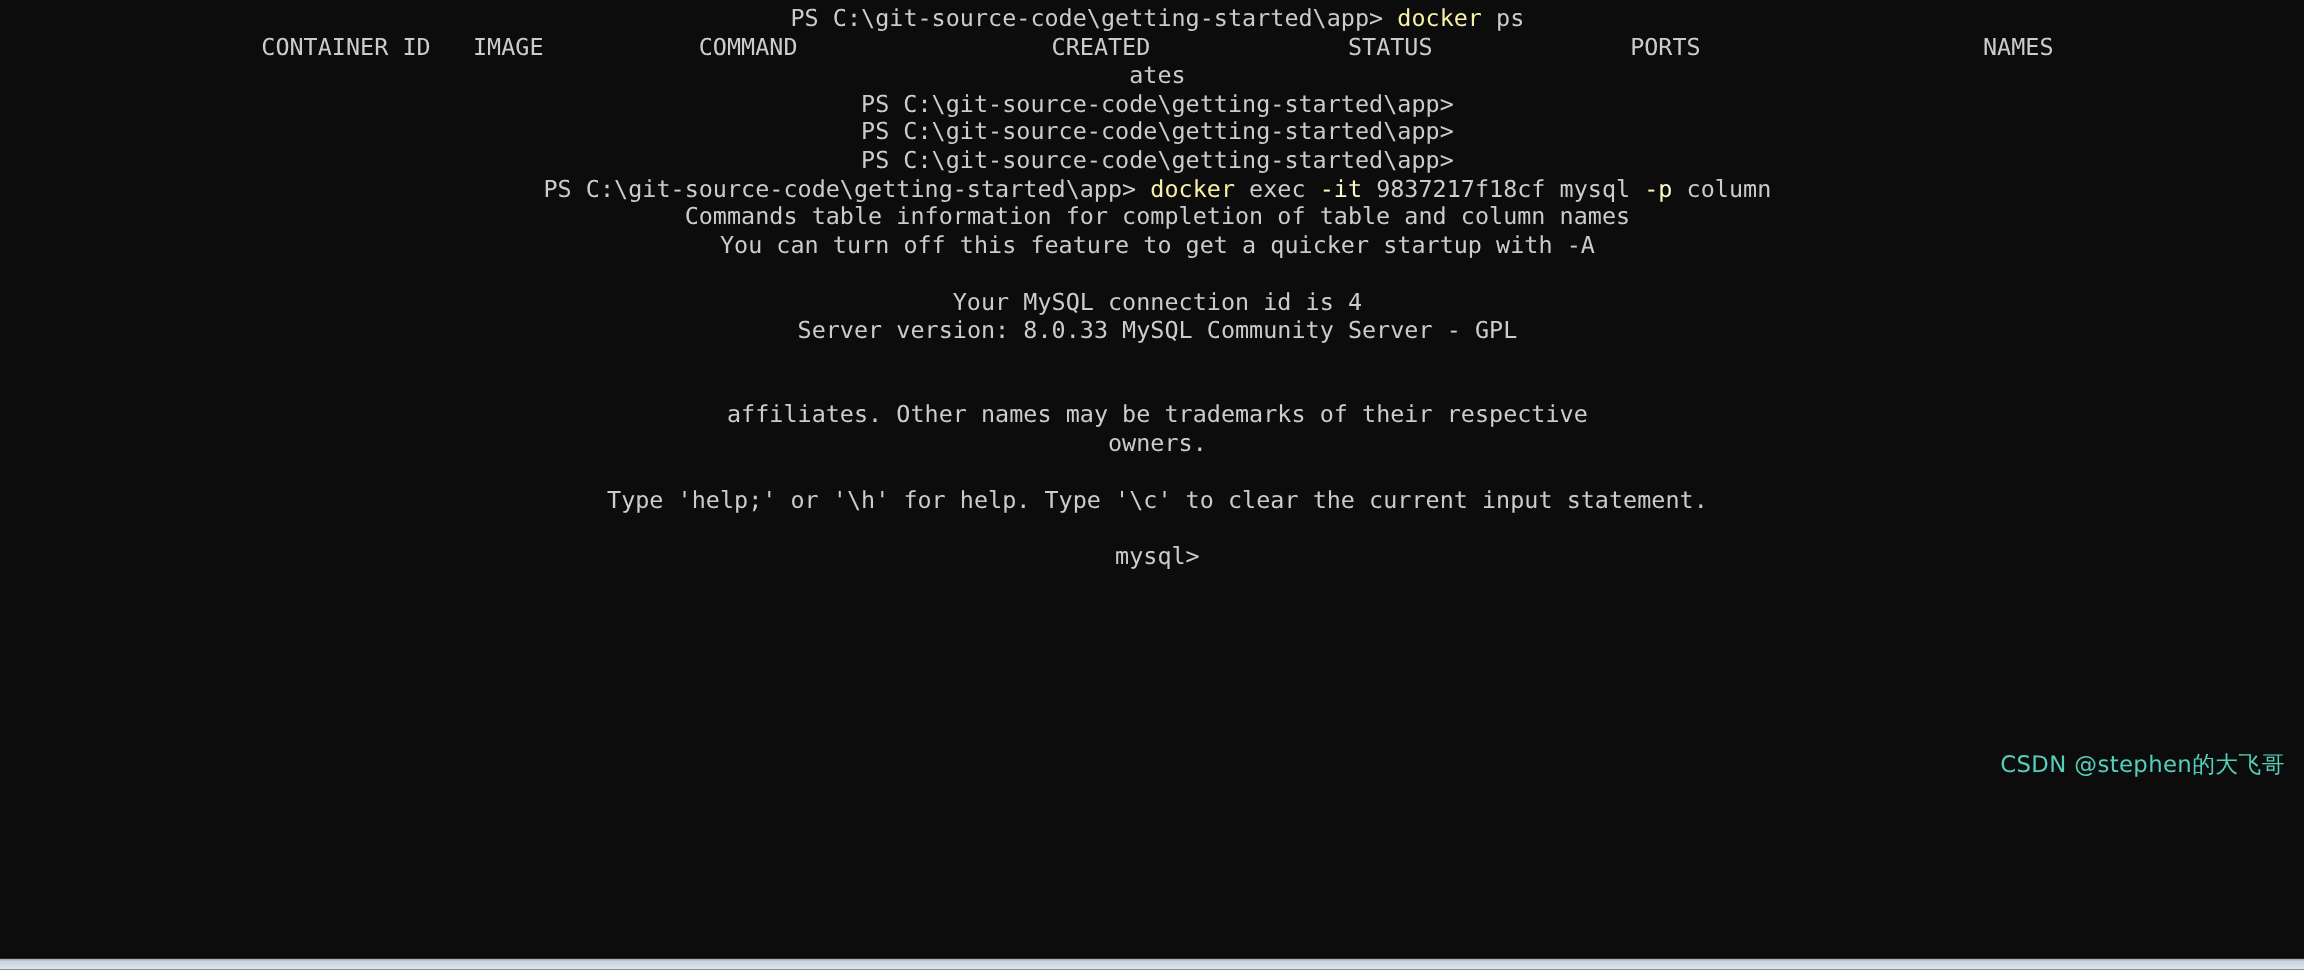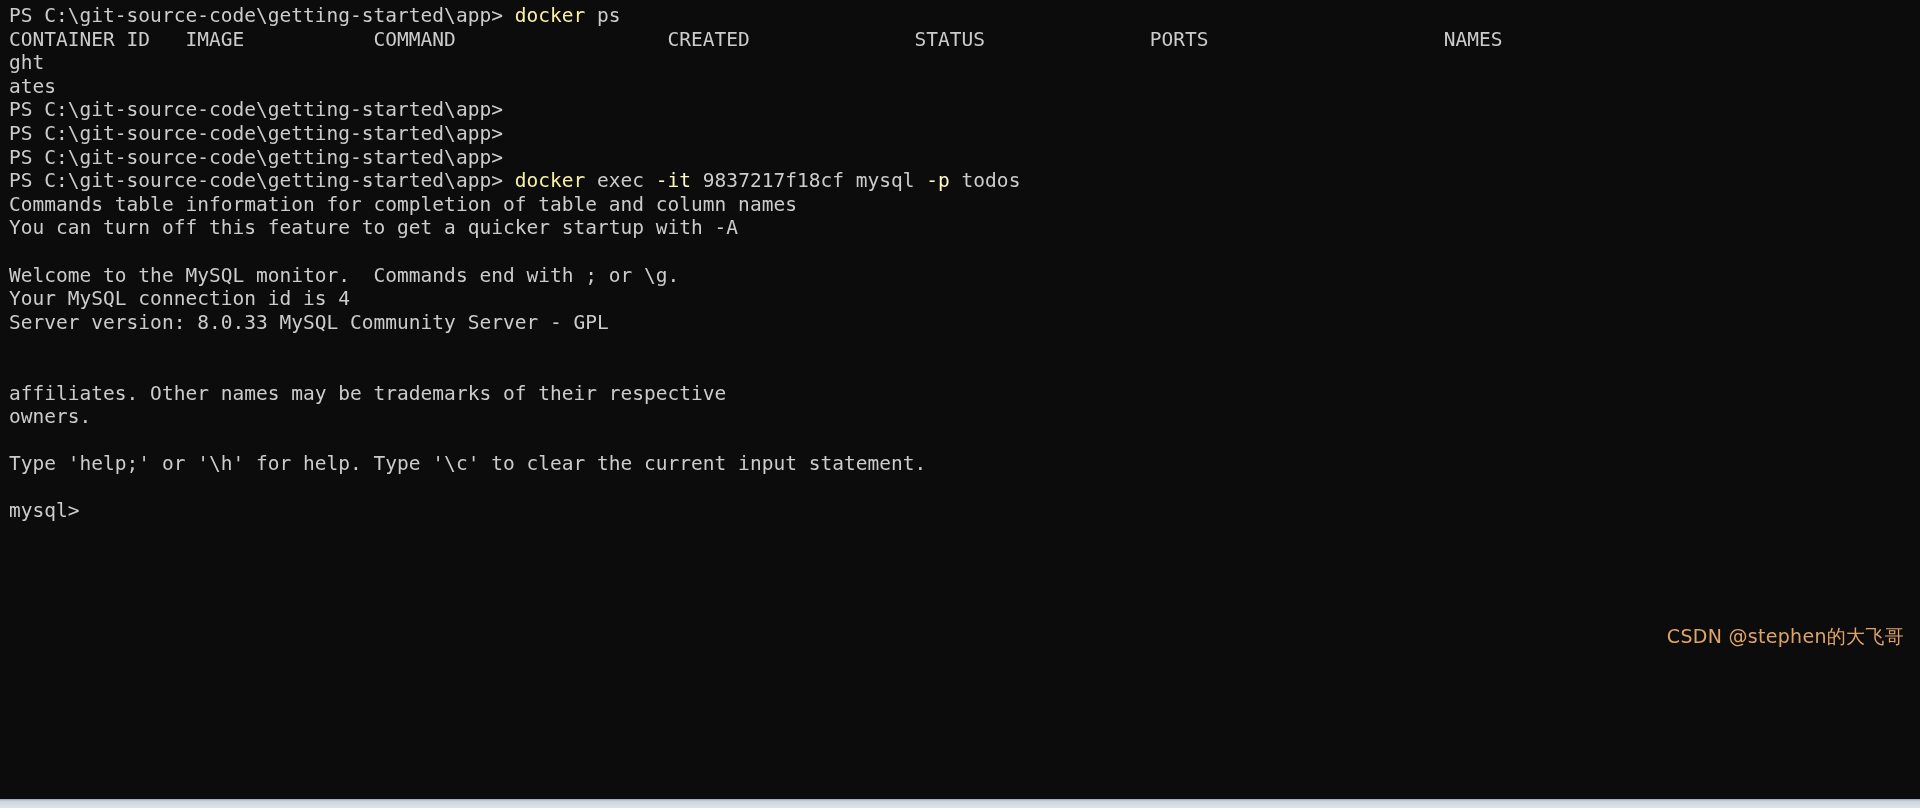--- a/index.html
+++ b/index.html
@@ -16,20 +16,21 @@
   }
 
   #terminal {
     position: relative;
     width: 1920px;
     height: 656px;
     background: #0c0c0c;
     overflow: hidden;
     box-sizing: border-box;
     padding: 4px 0 0 9px;
+    text-align: center;
   }
 
   .line {
     height: 23.6px;
     line-height: 23.6px;
     font-size: 19.5px;
     letter-spacing: 0.02px;
     color: #cccccc;
     white-space: pre;
     font-family: "DejaVu Sans Mono", "Liberation Mono", monospace;
@@ -61,21 +62,21 @@
     border-radius: 2px;
   }
 
   
   #watermark {
     position: absolute;
     right: 16px;
     bottom: 6px;
     font-family: "DejaVu Sans", "Liberation Sans", sans-serif;
     font-size: 19px;
-    color: #fdba74;
+    color: #5eead4;
     opacity: 0.88;
     white-space: nowrap;
     letter-spacing: 0.3px;
   }
 
   
   #bottom-bar {
     position: absolute;
     left: 0;
     top: 799px;
@@ -85,30 +86,28 @@
   }
 </style>
 </head>
 <body>
 
 <div id="terminal">
 
   <div id="console-output">
       <div class="line"><span class="tok-plain">PS C:\git-source-code\getting-started\app&gt; </span><span class="tok-cmd">docker</span><span class="tok-plain"> ps</span></div>
       <div class="line"><span class="tok-plain">CONTAINER ID   IMAGE           COMMAND                  CREATED              STATUS              PORTS                    NAMES</span></div>
-      <div class="line"><span class="tok-plain">ght</span></div>
       <div class="line"><span class="tok-plain">ates</span></div>
       <div class="line"><span class="tok-plain">PS C:\git-source-code\getting-started\app&gt;</span></div>
       <div class="line"><span class="tok-plain">PS C:\git-source-code\getting-started\app&gt;</span></div>
       <div class="line"><span class="tok-plain">PS C:\git-source-code\getting-started\app&gt;</span></div>
-      <div class="line"><span class="tok-plain">PS C:\git-source-code\getting-started\app&gt; </span><span class="tok-cmd">docker</span><span class="tok-plain"> exec </span><span class="tok-param">-it</span><span class="tok-plain"> 9837217f18cf mysql </span><span class="tok-param">-p</span><span class="tok-plain"> todos</span></div>
+      <div class="line"><span class="tok-plain">PS C:\git-source-code\getting-started\app&gt; </span><span class="tok-cmd">docker</span><span class="tok-plain"> exec </span><span class="tok-param">-it</span><span class="tok-plain"> 9837217f18cf mysql </span><span class="tok-param">-p</span><span class="tok-plain"> column</span></div>
       <div class="line"><span class="tok-plain">Commands table information for completion of table and column names</span></div>
       <div class="line"><span class="tok-plain">You can turn off this feature to get a quicker startup with -A</span></div>
       <div class="line blank">&nbsp;</div>
-      <div class="line"><span class="tok-plain">Welcome to the MySQL monitor.  Commands end with ; or \g.</span></div>
       <div class="line"><span class="tok-plain">Your MySQL connection id is 4</span></div>
       <div class="line"><span class="tok-plain">Server version: 8.0.33 MySQL Community Server - GPL</span></div>
       <div class="line blank">&nbsp;</div>
       <div class="line blank">&nbsp;</div>
       <div class="line"><span class="tok-plain">affiliates. Other names may be trademarks of their respective</span></div>
       <div class="line"><span class="tok-plain">owners.</span></div>
       <div class="line blank">&nbsp;</div>
       <div class="line"><span class="tok-plain">Type 'help;' or '\h' for help. Type '\c' to clear the current input statement.</span></div>
       <div class="line blank">&nbsp;</div>
       <div class="line"><span class="tok-plain">mysql&gt;</span></div>

